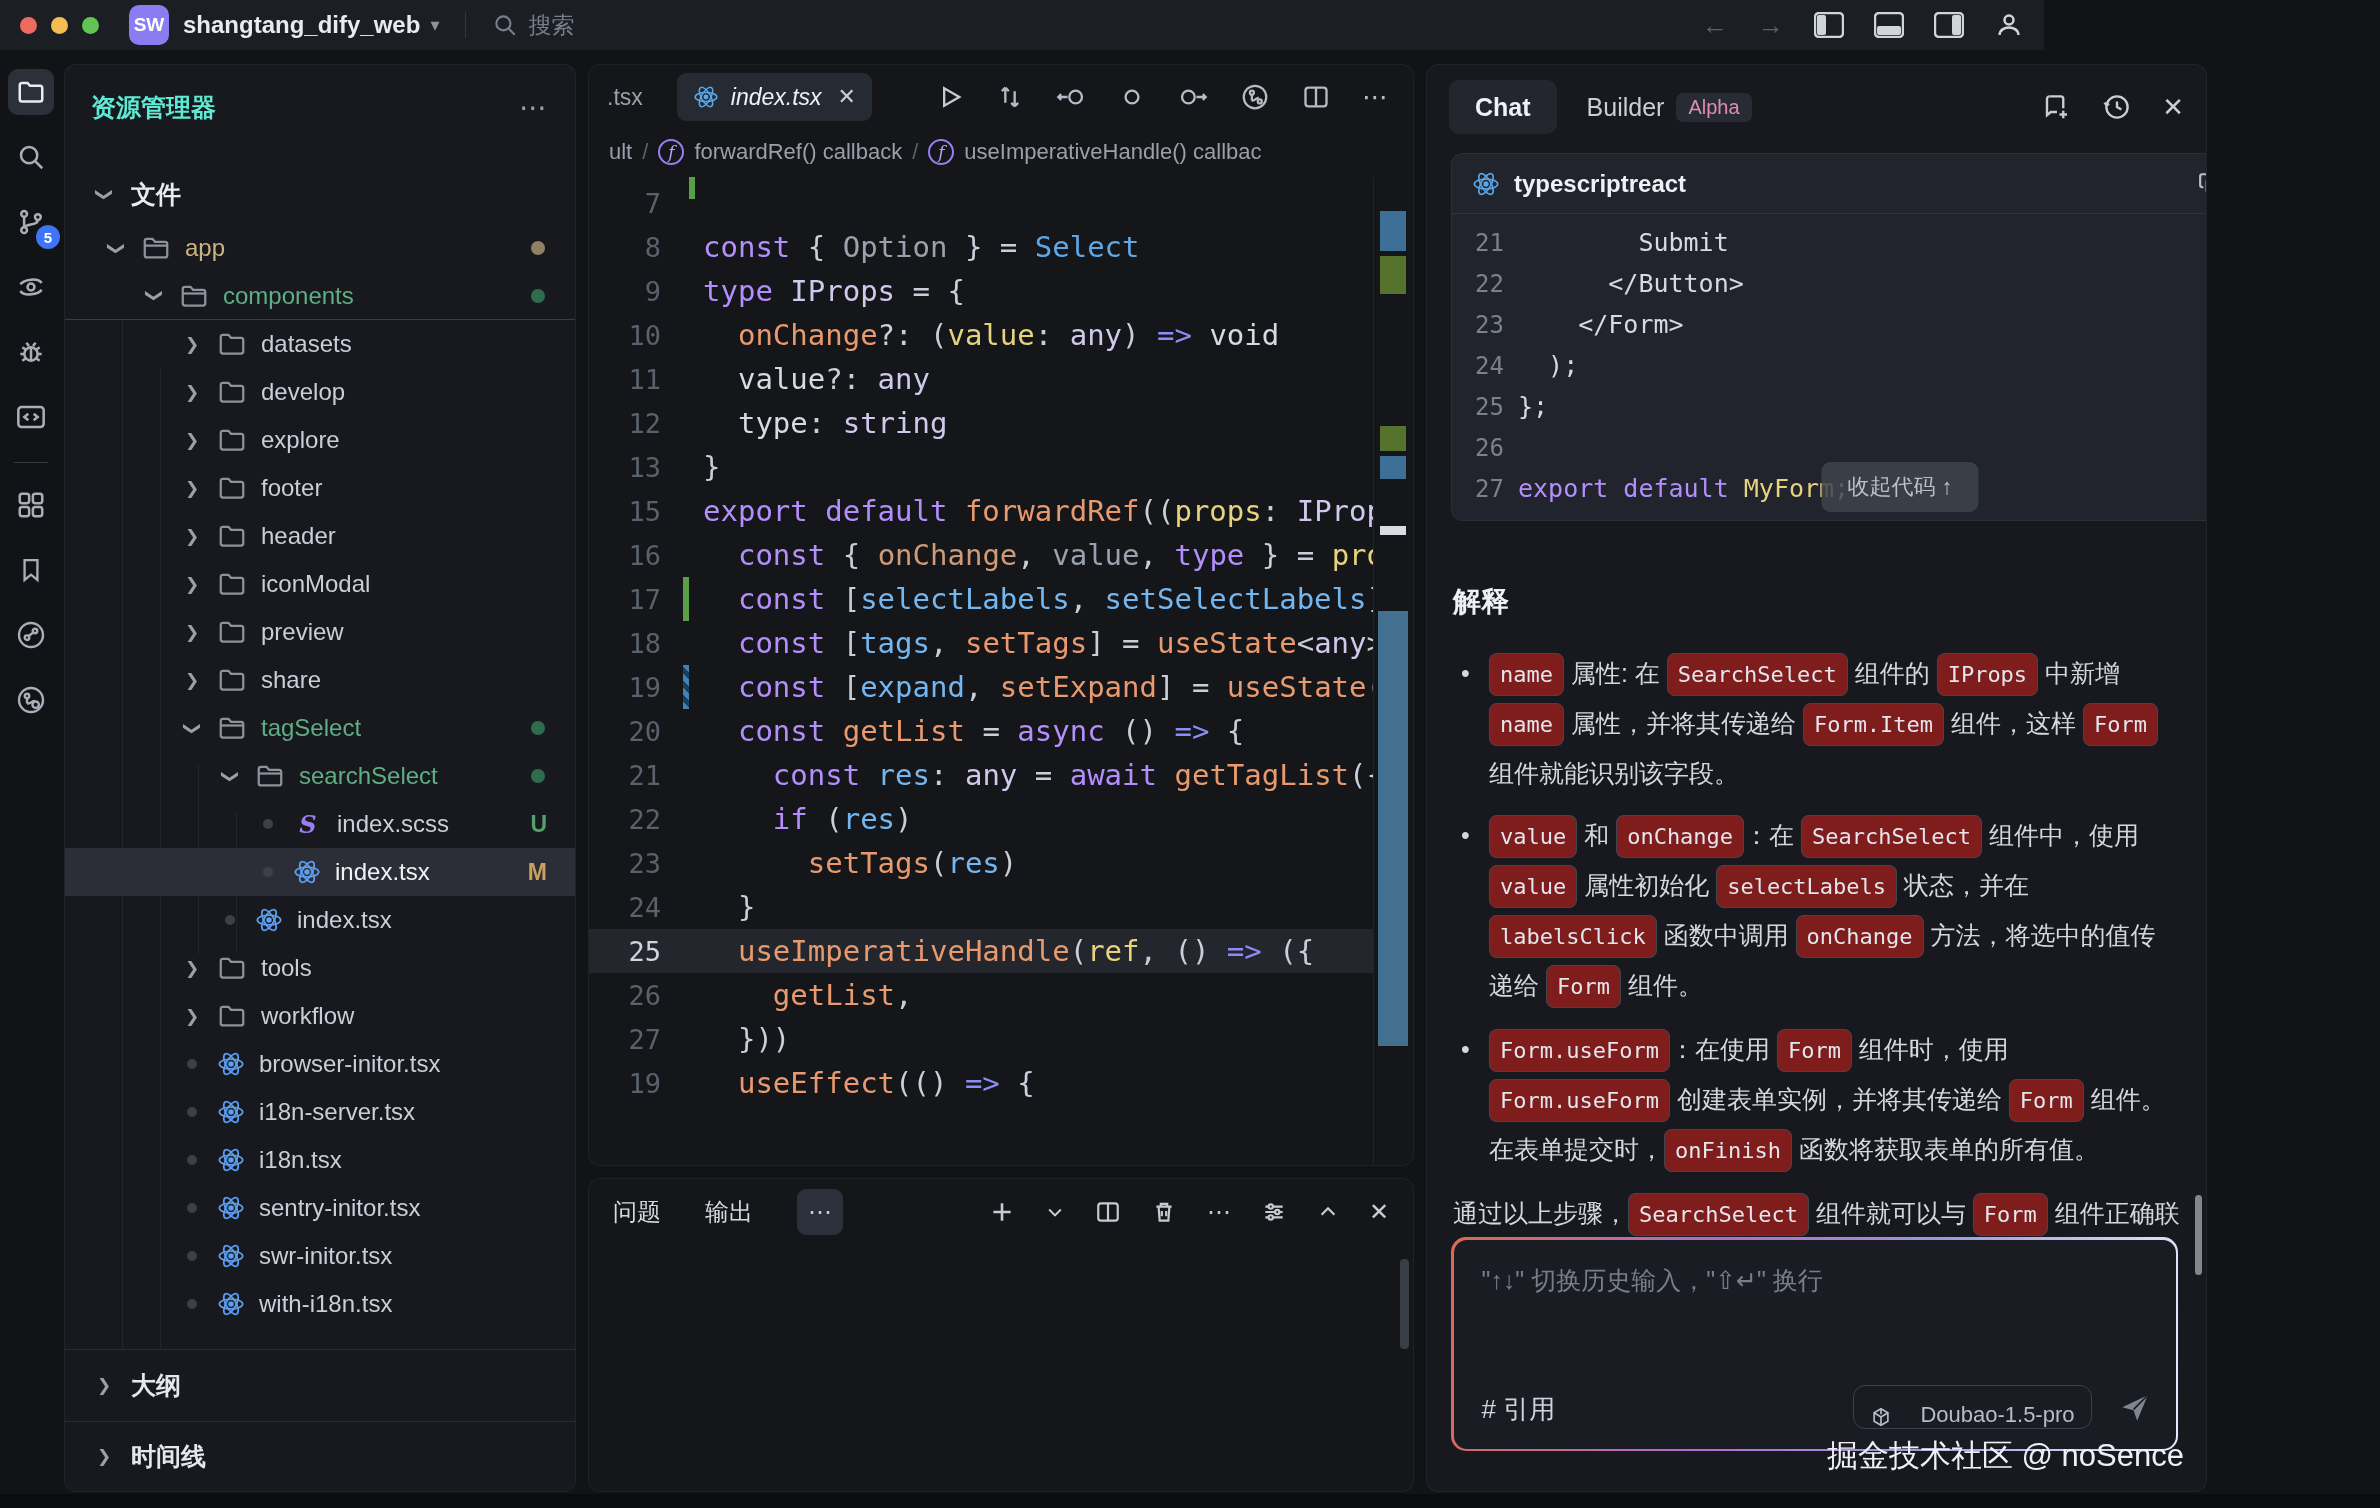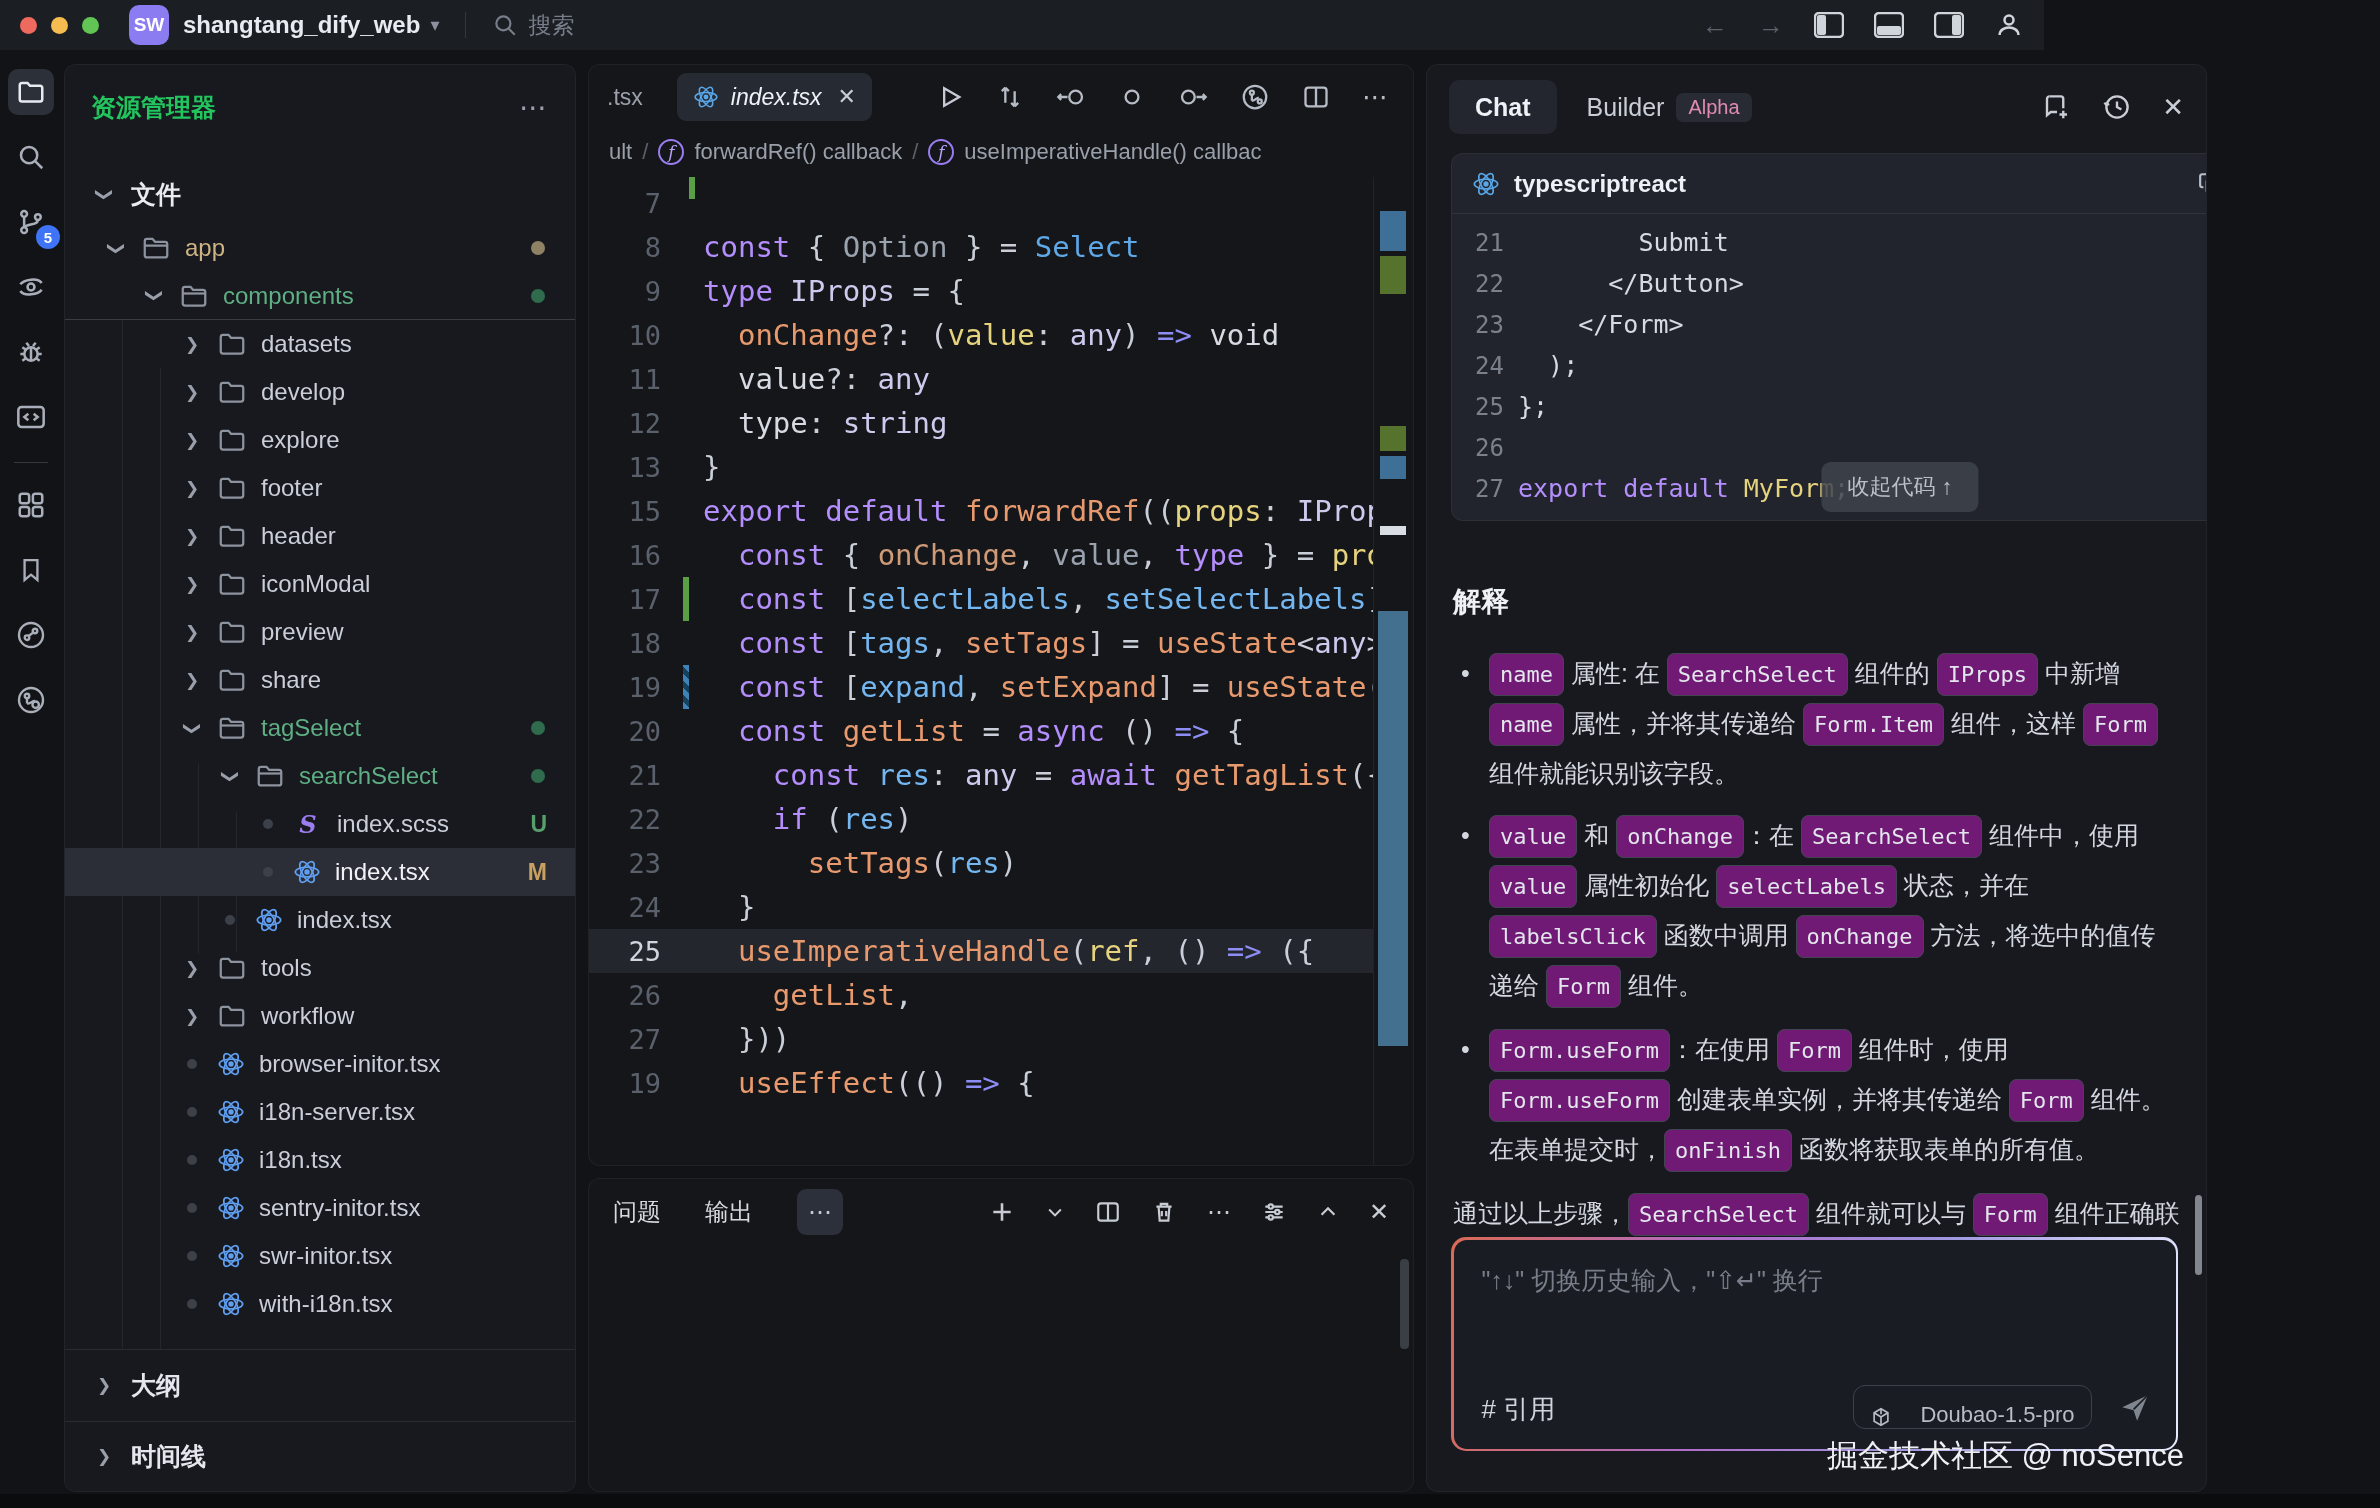--- a/index.html
+++ b/index.html
@@ -30,21 +30,21 @@
   
   .card { position:absolute; background:#17191e; border:1px solid rgba(255,255,255,0.05); border-radius:12px; }
   .explorer { left:64px; top:64px; width:512px; height:1428px; overflow:hidden; }
   .editorcard { left:588px; top:64px; width:826px; height:1102px; background:#141619; overflow:hidden; }
   .termcard { left:588px; top:1178px; width:826px; height:314px; background:#141619; overflow:hidden; }
   .assistant { left:1426px; top:64px; width:781px; height:1428px; overflow:hidden; }
   .bottomstrip { position:absolute; left:0; bottom:0; width:2380px; height:14px; background:#0b0c0e; }
 
   
   .exp-head { display:flex; align-items:center; justify-content:space-between; padding:26px 26px 0 26px; }
-  .exp-title { font-size:25px; font-weight:bold; color:#22c55e; }
+  .exp-title { font-size:25px; font-weight:bold; color:#5eead4; }
   .exp-more { color:#9aa0ab; font-size:28px; letter-spacing:2px; }
   .files-row { display:flex; align-items:center; gap:16px; padding:0 0 0 28px; margin-top:46px; height:48px; font-size:25px; font-weight:bold; color:#e8ebf0; }
   .tree { position:relative; margin-top:6px; }
   .guide { position:absolute; width:1px; background:rgba(255,255,255,0.06); }
   .trow { position:relative; height:48px; display:flex; align-items:center; gap:14px; font-size:24px; color:#c9ced8; }
   .trow.sel { background:#2b2e36; }
   .trow.tdiv { border-bottom:1px solid rgba(255,255,255,0.16); }
   .chev { color:#9aa0ab; font-size:17px; width:22px; display:inline-block; text-align:center; flex:none; }
   .chev.open { transform:rotate(90deg); }
   .fdot { width:10px; height:10px; border-radius:50%; background:#3c4049; margin:0 6px; flex:none; }
@@ -107,21 +107,21 @@
   .cb-code { padding-top:8px; }
   .cb-code .cline { height:41px; font-size:25px; }
   .cb-code .gut { width:52px; font-size:24px; color:#7b818c; }
   .collapsebtn { position:absolute; bottom:8px; left:50%; transform:translateX(-50%); background:rgba(62,67,76,0.85); color:#b9bec7; border-radius:9px; padding:10px 26px; font-size:22px; }
   .as-body { position:absolute; left:26px; right:26px; top:500px; }
   .explaintitle { font-size:28px; font-weight:bold; color:#eef1f5; margin:18px 0 28px 0; }
   .as-body ul { list-style:none; }
   .as-body li { position:relative; padding-left:36px; font-size:25px; line-height:48px; color:#d3d7df; margin-bottom:14px; }
   .as-body li::before { content:"•"; position:absolute; left:8px; color:#d3d7df; }
   .closingp { font-size:25px; line-height:48px; color:#d3d7df; margin-top:6px; }
-  .chip { font-family:"DejaVu Sans Mono",monospace; font-size:22px; background:#701a75; border:1px solid #41454f; border-radius:8px; padding:8px 10px; color:#e3e6ec; white-space:nowrap; }
+  .chip { font-family:"DejaVu Sans Mono",monospace; font-size:22px; background:#7f1d1d; border:1px solid #41454f; border-radius:8px; padding:8px 10px; color:#e3e6ec; white-space:nowrap; }
   .actionrow { display:flex; align-items:center; gap:18px; margin-top:24px; }
   .actbtn { width:54px; height:54px; border-radius:10px; background:#22252d; display:flex; align-items:center; justify-content:center; color:#c3c8d1; }
   .actdiv { width:1px; height:30px; background:#3a3e46; margin:0 4px; }
   .inputwrap { position:absolute; left:24px; right:28px; bottom:40px; height:214px; border-radius:15px; padding:2.5px; background:linear-gradient(100deg,#d96a55 0%,#b06cc9 35%,#9f97e0 65%,#e8ecff 100%); }
   .inputinner { width:100%; height:100%; border-radius:13px; background:#191c22; position:relative; }
   .inputph { position:absolute; left:28px; top:24px; font-size:25px; color:#787e89; }
   .refbtn { position:absolute; left:28px; bottom:22px; font-size:26px; color:#d0d4dc; }
   .modelpill { position:absolute; right:84px; bottom:20px; height:44px; border:1px solid #3c414b; border-radius:12px; display:flex; align-items:flex-end; gap:28px; padding:0 16px; font-size:22px; color:#b7bcc6; }
   .sendic { position:absolute; right:24px; bottom:24px; color:#80868f; }
   .watermark { position:absolute; right:22px; bottom:14px; font-size:31px; color:#eef0f5; }

